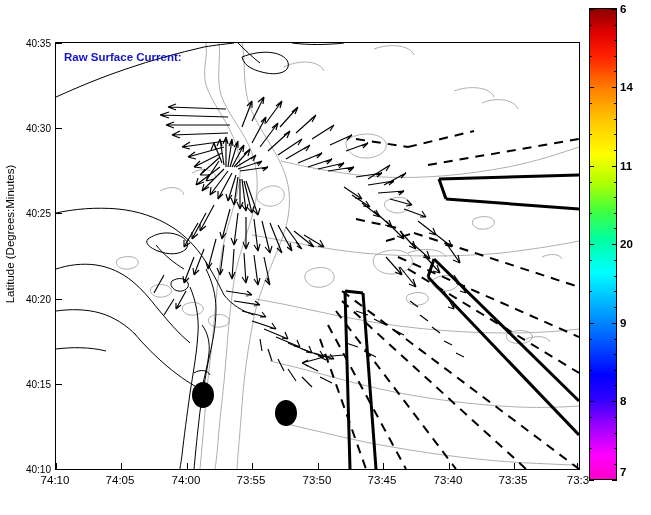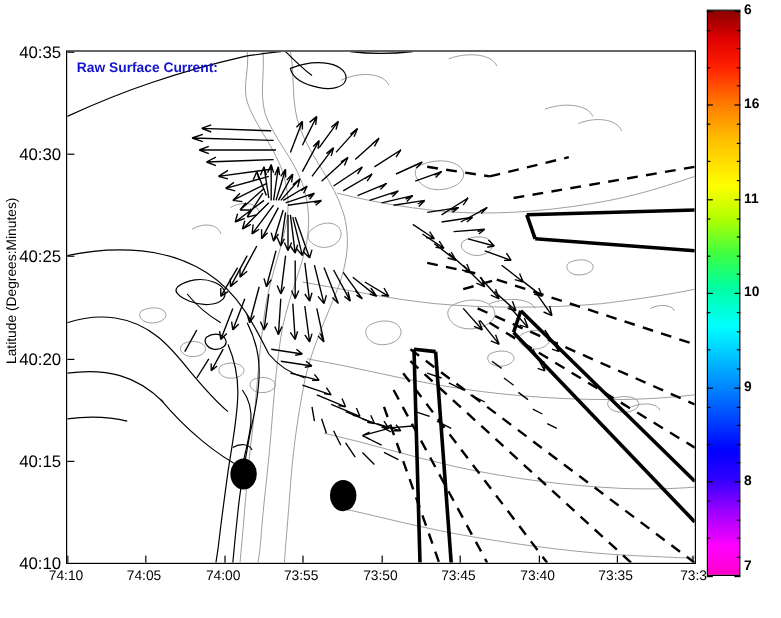--- a/index.html
+++ b/index.html
@@ -59,21 +59,21 @@
     color: #000;
     margin-bottom: 1px;
     white-space: nowrap;
   }
   
   .ytick {
     position: absolute;
     right: 0;
     width: 46px;
     text-align: right;
-    font-size: 14px;
+    font-size: 10px;
     color: #000;
     transform: translateY(-50%);
     white-space: nowrap;
   }
   #ylabels {
     position: absolute;
     left: 0; top: 0; width: 51px; height: 515px;
   }
   .xtick {
     position: absolute;
@@ -457,29 +457,29 @@
 
   <div id="cbar"></div>
   <div id="cbar-ticks">
 
     <div class="cbtick-mark" style="top:9px;"></div>
     <div class="cbtick-mark right" style="top:9px;"></div>
     <div class="cbtick-label" style="top:9px;">6</div>
 
     <div class="cbtick-mark" style="top:87px;"></div>
     <div class="cbtick-mark right" style="top:87px;"></div>
-    <div class="cbtick-label" style="top:87px;">16</div>
+    <div class="cbtick-label" style="top:87px;">14</div>
 
     <div class="cbtick-mark" style="top:166px;"></div>
     <div class="cbtick-mark right" style="top:166px;"></div>
     <div class="cbtick-label" style="top:166px;">11</div>
 
     <div class="cbtick-mark" style="top:244px;"></div>
     <div class="cbtick-mark right" style="top:244px;"></div>
-    <div class="cbtick-label" style="top:244px;">10</div>
+    <div class="cbtick-label" style="top:244px;">20</div>
 
     <div class="cbtick-mark" style="top:323px;"></div>
     <div class="cbtick-mark right" style="top:323px;"></div>
     <div class="cbtick-label" style="top:323px;">9</div>
 
     <div class="cbtick-mark" style="top:401px;"></div>
     <div class="cbtick-mark right" style="top:401px;"></div>
     <div class="cbtick-label" style="top:401px;">8</div>
 
     <div class="cbtick-mark" style="top:480px;"></div>

